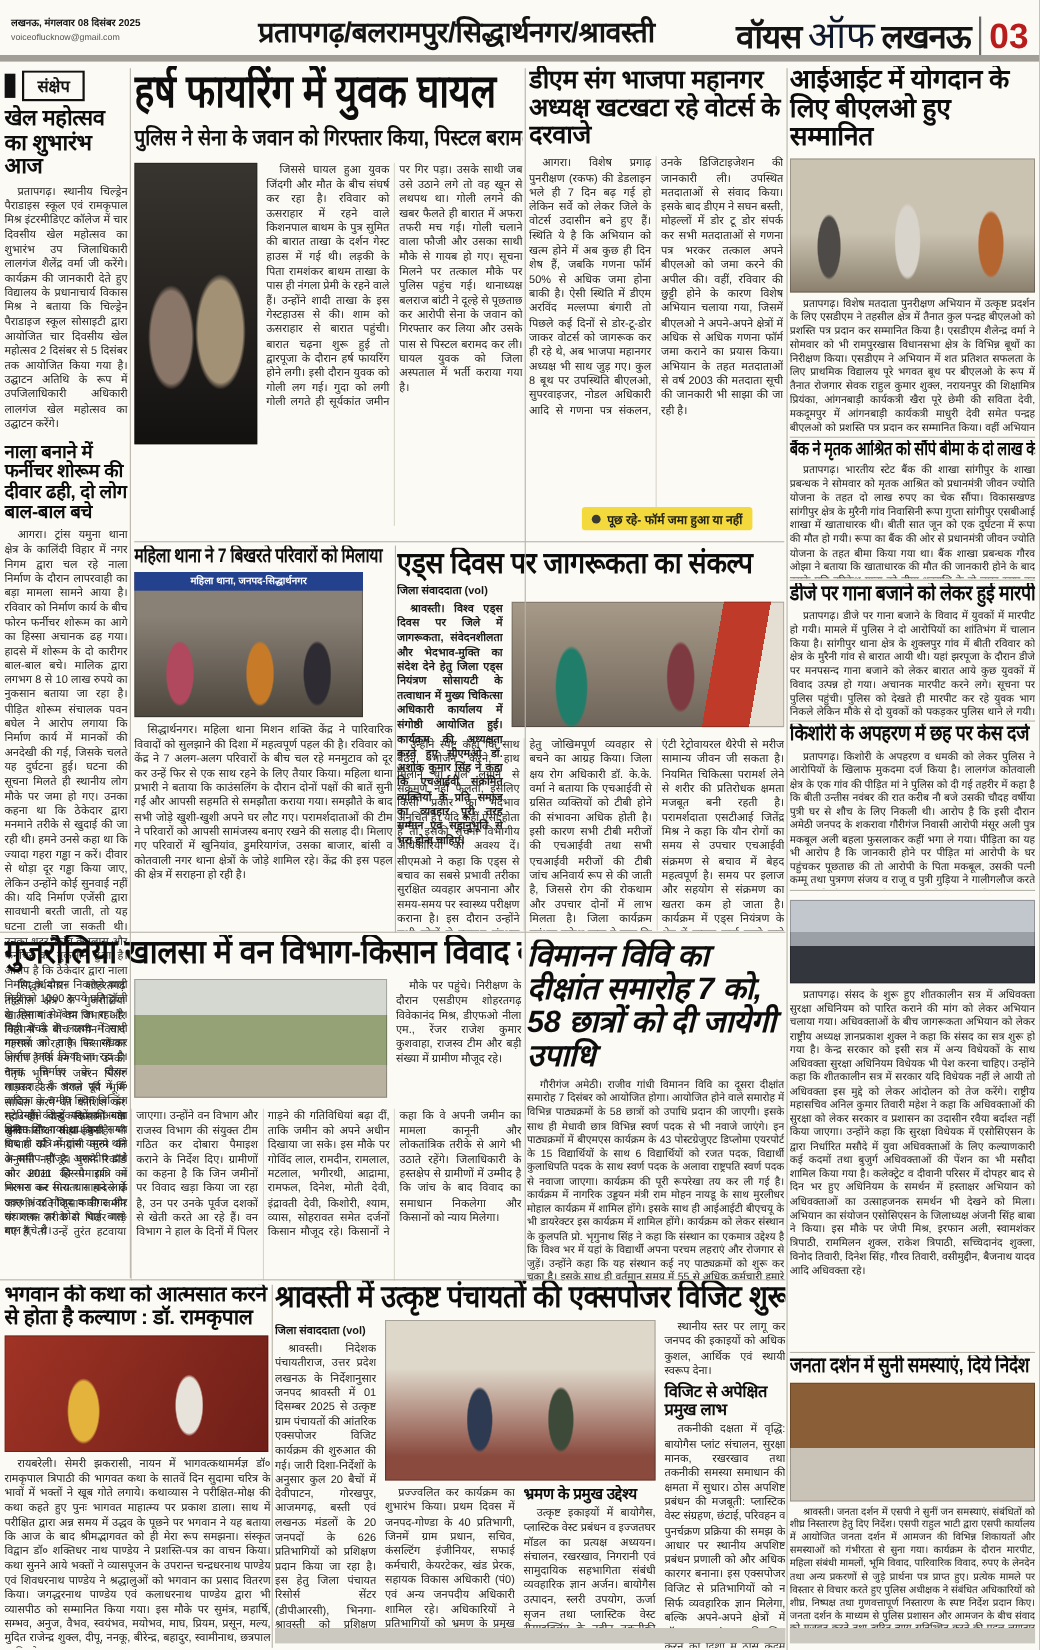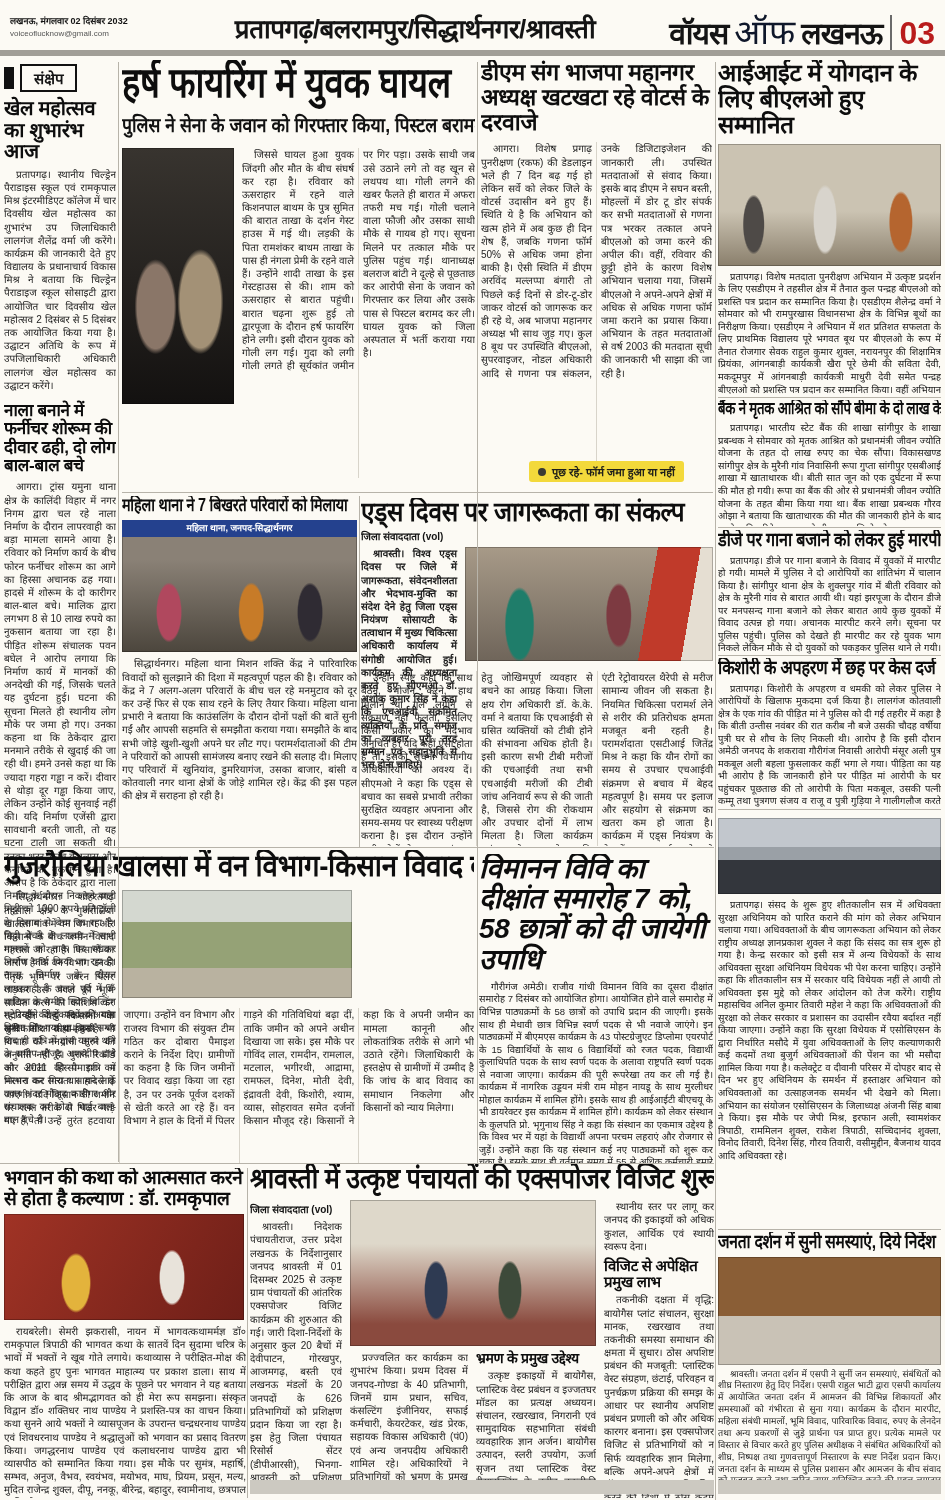--- a/index.html
+++ b/index.html
@@ -61,21 +61,21 @@
         font-weight:700;padding:3px 9px;border-radius:3px;display:flex;align-items:center;gap:6px;}
   .pill-dot{width:8px;height:8px;border-radius:50%;background:#3a3a33;display:inline-block;}
 </style>
 </head>
 <body>
 
 <div class="page">
 
   <div>
     <div style="position:absolute;left:10px;top:14px;width:140px;">
-      <div style="font-size:9px;font-weight:700;">लखनऊ, मंगलवार 02 दिसंबर 2032</div>
+      <div style="font-size:9px;font-weight:700;">लखनऊ, मंगलवार 08 दिसंबर 2025</div>
       <div style="font-size:8px;color:#555;margin-top:2px;">voiceoflucknow@gmail.com</div>
     </div>
     <div style="position:absolute;left:180px;top:10px;width:470px;text-align:center;font-size:26px;font-weight:700;letter-spacing:-0.5px;">प्रतापगढ़/बलरामपुर/सिद्धार्थनगर/श्रावस्ती</div>
     <div class="masthead">
       <span class="mast-w">वॉयस</span>
       <span class="mast-of">ऑफ</span>
       <span class="mast-w">लखनऊ</span>
       <span class="mast-page">03</span>
     </div>
     <div class="headerbar"></div>
@@ -135,41 +135,42 @@
     <div class="body-txt" style="margin-top:4px;font-size:9.5px;">प्रतापगढ़। किशोरी के अपहरण व धमकी को लेकर पुलिस ने आरोपियों के खिलाफ मुकदमा दर्ज किया है। लालगंज कोतवाली क्षेत्र के एक गांव की पीड़ित मां ने पुलिस को दी गई तहरीर में कहा है कि बीती उन्तीस नवंबर की रात करीब नौ बजे उसकी चौदह वर्षीया पुत्री घर से शौच के लिए निकली थी। आरोप है कि इसी दौरान अमेठी जनपद के शकरावा गौरीगंज निवासी आरोपी मंसूर अली पुत्र मकबूल अली बहला फुसलाकर कहीं भगा ले गया। पीड़िता का यह भी आरोप है कि जानकारी होने पर पीड़ित मां आरोपी के घर पहुंचकर पूछताछ की तो आरोपी के पिता मकबूल, उसकी पत्नी कम्मू तथा पुत्रगण संजय व राजू व पुत्री गुड़िया ने गालीगलौज करते हुए धमकी दी तथा भगा दिया। प्रभारी निरीक्षक आलोक कुमार का कहना है कि जांच के बाद आधा दर्जन के खिलाफ मुकदमा दर्ज किया गया है।</div>
   </div>
 
   <div class="art" style="left:718px;top:812px;width:223px;height:416px;">
     <div class="photo ph-parl" style="width:223px;height:76px;margin-top:6px;"></div>
     <div class="body-txt" style="margin-top:5px;font-size:9.5px;">प्रतापगढ़। संसद के शुरू हुए शीतकालीन सत्र में अधिवक्ता सुरक्षा अधिनियम को पारित कराने की मांग को लेकर अभियान चलाया गया। अधिवक्ताओं के बीच जागरूकता अभियान को लेकर राष्ट्रीय अध्यक्ष ज्ञानप्रकाश शुक्ल ने कहा कि संसद का सत्र शुरू हो गया है। केन्द्र सरकार को इसी सत्र में अन्य विधेयकों के साथ अधिवक्ता सुरक्षा अधिनियम विधेयक भी पेश करना चाहिए। उन्होंने कहा कि शीतकालीन सत्र में सरकार यदि विधेयक नहीं ले आयी तो अधिवक्ता इस मुद्दे को लेकर आंदोलन को तेज करेंगे। राष्ट्रीय महासचिव अनिल कुमार तिवारी महेश ने कहा कि अधिवक्ताओं की सुरक्षा को लेकर सरकार व प्रशासन का उदासीन रवैया बर्दाश्त नहीं किया जाएगा। उन्होंने कहा कि सुरक्षा विधेयक में एसोसिएसन के द्वारा निर्धारित मसौदे में युवा अधिवक्ताओं के लिए कल्याणकारी कई कदमों तथा बुजुर्ग अधिवक्ताओं की पेंशन का भी मसौदा शामिल किया गया है। कलेक्ट्रेट व दीवानी परिसर में दोपहर बाद से दिन भर हुए अधिनियम के समर्थन में हस्ताक्षर अभियान को अधिवक्ताओं का उत्साहजनक समर्थन भी देखने को मिला। अभियान का संयोजन एसोसिएसन के जिलाध्यक्ष अंजनी सिंह बाबा ने किया। इस मौके पर जेपी मिश्र, इरफान अली, स्वामशंकर त्रिपाठी, राममिलन शुक्ल, राकेश त्रिपाठी, सच्चिदानंद शुक्ला, विनोद तिवारी, दिनेश सिंह, गौरव तिवारी, वसीमुद्दीन, बैजनाथ यादव आदि अधिवक्ता रहे।</div>
   </div>
 
   <div class="art" style="left:122px;top:496px;width:235px;height:350px;">
     <div class="hl hl-cond" style="font-size:18px;transform:scaleX(0.8);">महिला थाना ने 7 बिखरते परिवारों को मिलाया</div>
-    <div class="photo ph-mahila" style="width:235px;height:132px;margin-top:5px;">
+    <div class="photo ph-mahila" style="width:208px;height:132px;margin-top:5px;">
       <div class="ph-banner">महिला थाना, जनपद-सिद्धार्थनगर</div>
     </div>
     <div class="body-txt" style="margin-top:5px;">सिद्धार्थनगर। महिला थाना मिशन शक्ति केंद्र ने पारिवारिक विवादों को सुलझाने की दिशा में महत्वपूर्ण पहल की है। रविवार को केंद्र ने 7 अलग-अलग परिवारों के बीच चल रहे मनमुटाव को दूर कर उन्हें फिर से एक साथ रहने के लिए तैयार किया। महिला थाना प्रभारी ने बताया कि काउंसलिंग के दौरान दोनों पक्षों की बातें सुनी गईं और आपसी सहमति से समझौता कराया गया। समझौते के बाद सभी जोड़े खुशी-खुशी अपने घर लौट गए। परामर्शदाताओं की टीम ने परिवारों को आपसी सामंजस्य बनाए रखने की सलाह दी। मिलाए गए परिवारों में खुनियांव, डुमरियागंज, उसका बाजार, बांसी व कोतवाली नगर थाना क्षेत्रों के जोड़े शामिल रहे। केंद्र की इस पहल की क्षेत्र में सराहना हो रही है।</div>
   </div>
 
   <div class="art" style="left:361px;top:498px;width:352px;height:348px;">
     <div class="hl hl-cond" style="font-size:27px;transform:scaleX(0.9);">एड्स दिवस पर जागरूकता का संकल्प</div>
     <div class="byline">जिला संवाददाता (vol)</div>
     <div style="display:flex;gap:8px;height:118px;font-weight:bold;">
       <div class="body-txt" style="width:96px;flex:none;">श्रावस्ती। विश्व एड्स दिवस पर जिले में जागरूकता, संवेदनशीलता और भेदभाव-मुक्ति का संदेश देने हेतु जिला एड्स नियंत्रण सोसायटी के तत्वाधान में मुख्य चिकित्सा अधिकारी कार्यालय में संगोष्ठी आयोजित हुई। कार्यक्रम की अध्यक्षता करते हुए सीएमओ डॉ. अशोक कुमार सिंह ने कहा कि एचआईवी संक्रमित व्यक्तियों के प्रति समाज का व्यवहार पूरी तरह सम्मान एवं सहानुभूति से भरा होना चाहिए।</div>
       <div class="photo ph-aids" style="flex:1;height:114px;"></div>
     </div>
     <div class="body-txt cols3" style="margin-top:6px;height:190px;">उन्होंने स्पष्ट कहा कि साथ बैठने, भोजन करने, हाथ मिलाने या गले लगाने से संक्रमण नहीं फैलता, इसलिए किसी प्रकार का भेदभाव अनुचित है। यदि कहीं ऐसा होता है तो इसकी सूचना विभागीय अधिकारियों को अवश्य दें। सीएमओ ने कहा कि एड्स से बचाव का सबसे प्रभावी तरीका सुरक्षित व्यवहार अपनाना और समय-समय पर स्वास्थ्य परीक्षण कराना है। इस दौरान उन्होंने सभी लोगों से स्वास्थ्य संरक्षण हेतु जोखिमपूर्ण व्यवहार से बचने का आग्रह किया। जिला क्षय रोग अधिकारी डॉ. के.के. वर्मा ने बताया कि एचआईवी से ग्रसित व्यक्तियों को टीबी होने की संभावना अधिक होती है। इसी कारण सभी टीबी मरीजों की एचआईवी तथा सभी एचआईवी मरीजों की टीबी जांच अनिवार्य रूप से की जाती है, जिससे रोग की रोकथाम और उपचार दोनों में लाभ मिलता है। जिला कार्यक्रम प्रबंधक राकेश गुप्ता ने कहा कि एंटी रेट्रोवायरल थैरेपी से मरीज सामान्य जीवन जी सकता है। नियमित चिकित्सा परामर्श लेने से शरीर की प्रतिरोधक क्षमता मजबूत बनी रहती है। परामर्शदाता एसटीआई जितेंद्र मिश्र ने कहा कि यौन रोगों का समय से उपचार एचआईवी संक्रमण से बचाव में बेहद महत्वपूर्ण है। समय पर इलाज और सहयोग से संक्रमण का खतरा कम हो जाता है। कार्यक्रम में एड्स नियंत्रण के क्षेत्र में उत्कृष्ट कार्य करने वाले कर्मियों को सम्मानित किया गया। इसके बाद सीएमओ ने हस्ताक्षर अभियान का शुभारंभ किया। कार्यक्रम में डॉ. आशीष श्रीवास्तव, डॉ. रोहित कुमार, रवि कुमार मिश्र, संदीप सिंह, अनुपम श्रीवास्तव, पंकज शर्मा सहित अन्य कर्मचारी उपस्थित रहे।</div>
   </div>
 
   <div class="art" style="left:4px;top:850px;width:470px;height:314px;">
     <div class="hl hl-cond" style="font-size:30px;transform:scaleX(0.92);">गुजरौलिया खालसा में वन विभाग-किसान विवाद बढ़ा</div>
     <div style="display:flex;gap:8px;margin-top:8px;height:112px;">
       <div class="body-txt" style="width:110px;flex:none;">सिद्धार्थनगर। शोहरतगढ़ तहसील क्षेत्र के गुजरौलिया खालसा गांव में वन विभाग और किसानों के बीच जमीन विवाद गहराता जा रहा है। किसानों का आरोप है कि वन विभाग उनकी पैतृक भूमि पर जबरन पिलर गाड़कर उसे जंगल की भूमि साबित करने की कोशिश कर रहा है। यह किसानों के अधिकारों का सीधा हनन है।</div>
       <div class="photo ph-forest" style="width:230px;height:108px;flex:none;"></div>
+      <div class="body-txt" style="flex:1;">मौके पर पहुंचे। निरीक्षण के दौरान एसडीएम शोहरतगढ़ विवेकानंद मिश्र, डीएफओ नीला एम., रेंजर राजेश कुमार कुशवाहा, राजस्व टीम और बड़ी संख्या में ग्रामीण मौजूद रहे।</div>
     </div>
     <div class="body-txt cols4" style="margin-top:6px;height:160px;">उन्होंने दोनों पक्षों की बात सुनी और कहा–किसी भी विभाग को मनमानी करने की अनुमति नहीं है। पुराने रिकॉर्ड और 2011 की पैमाइश का मिलान कर सत्यता सामने लाई जाएगी। यदि किसान की जमीन पर गलत तरीके से पिलर गाड़े गए हैं, तो उन्हें तुरंत हटवाया जाएगा। उन्होंने वन विभाग और राजस्व विभाग की संयुक्त टीम गठित कर दोबारा पैमाइश कराने के निर्देश दिए। ग्रामीणों का कहना है कि जिन जमीनों पर विवाद खड़ा किया जा रहा है, उन पर उनके पूर्वज दशकों से खेती करते आ रहे हैं। वन विभाग ने हाल के दिनों में पिलर गाड़ने की गतिविधियां बढ़ा दीं, ताकि जमीन को अपने अधीन दिखाया जा सके। इस मौके पर गोविंद लाल, रामदीन, रामलाल, मटलाल, भगीरथी, आद्रामा, रामफल, दिनेश, मोती देवी, इंद्रावती देवी, किशोरी, श्याम, व्यास, सोहरावत समेत दर्जनों किसान मौजूद रहे। किसानों ने कहा कि वे अपनी जमीन का मामला कानूनी और लोकतांत्रिक तरीके से आगे भी उठाते रहेंगे। जिलाधिकारी के हस्तक्षेप से ग्रामीणों में उम्मीद है कि जांच के बाद विवाद का समाधान निकलेगा और किसानों को न्याय मिलेगा।</div>
   </div>
 
   <div class="art" style="left:479px;top:854px;width:234px;height:310px;">
     <div class="hl" style="font-size:28px;font-style:italic;">विमानन विवि का दीक्षांत समारोह 7 को, 58 छात्रों को दी जायेगी उपाधि</div>
     <div class="body-txt" style="margin-top:6px;font-size:9.5px;">गौरीगंज अमेठी। राजीव गांधी विमानन विवि का दूसरा दीक्षांत समारोह 7 दिसंबर को आयोजित होगा। आयोजित होने वाले समारोह में विभिन्न पाठ्यक्रमों के 58 छात्रों को उपाधि प्रदान की जाएगी। इसके साथ ही मेधावी छात्र विभिन्न स्वर्ण पदक से भी नवाजे जाएंगे। इन पाठ्यक्रमों में बीएमएस कार्यक्रम के 43 पोस्टग्रेजुएट डिप्लोमा एयरपोर्ट के 15 विद्यार्थियों के साथ 6 विद्यार्थियों को रजत पदक, विद्यार्थी कुलाधिपति पदक के साथ स्वर्ण पदक के अलावा राष्ट्रपति स्वर्ण पदक से नवाजा जाएगा। कार्यक्रम की पूरी रूपरेखा तय कर ली गई है। कार्यक्रम में नागरिक उड्डयन मंत्री राम मोहन नायडू के साथ मुरलीधर मोहाल कार्यक्रम में शामिल होंगे। इसके साथ ही आईआईटी बीएचयू के भी डायरेक्टर इस कार्यक्रम में शामिल होंगे। कार्यक्रम को लेकर संस्थान के कुलपति प्रो. भृगुनाथ सिंह ने कहा कि संस्थान का एकमात्र उद्देश्य है कि विश्व भर में यहां के विद्यार्थी अपना परचम लहराएं और रोजगार से जुड़ें। उन्होंने कहा कि यह संस्थान कई नए पाठ्यक्रमों को शुरू कर चुका है। इसके साथ ही वर्तमान समय में 55 से अधिक कर्मचारी हमारे यहां नियुक्त हुए हैं। सभी के सहयोग से संस्थान में बेहतर आयाम स्थापित करने का काम किया जा रहा है। उन्होंने कहा कि दीक्षांत समारोह एक संस्थान के लिए गौरव का पल होता है और इस संस्थान में हम सब अमेठी के सरकारी स्कूल के बच्चों को भी बुलाकर उनकी प्रतिभाओं को आगे ले जाने का काम करेंगे। इसके साथ ही उन्हें सम्मानित भी किया जाएगा। उन्होंने कहा कि समय-समय पर जो नए कार्यक्रम इस विश्वविद्यालय में संचालित हो रहे हैं उसका एकमात्र मकसद है कि भारत में इसकी पहचान हो सके और विद्यार्थियों को एक बेहतर भविष्य मिल सके। इस मौके पर परीक्षा नियंत्रक जितेंद्र प्रसाद मीडिया प्रभारी स्वेतांशु के साथ बीबी सिंह के अलावा संस्थान के वरिष्ठ प्रोफेसर और कर्मचारी मौजूद रहे।</div>
   </div>
 
   <div class="art" style="left:4px;top:1168px;width:242px;height:330px;">

